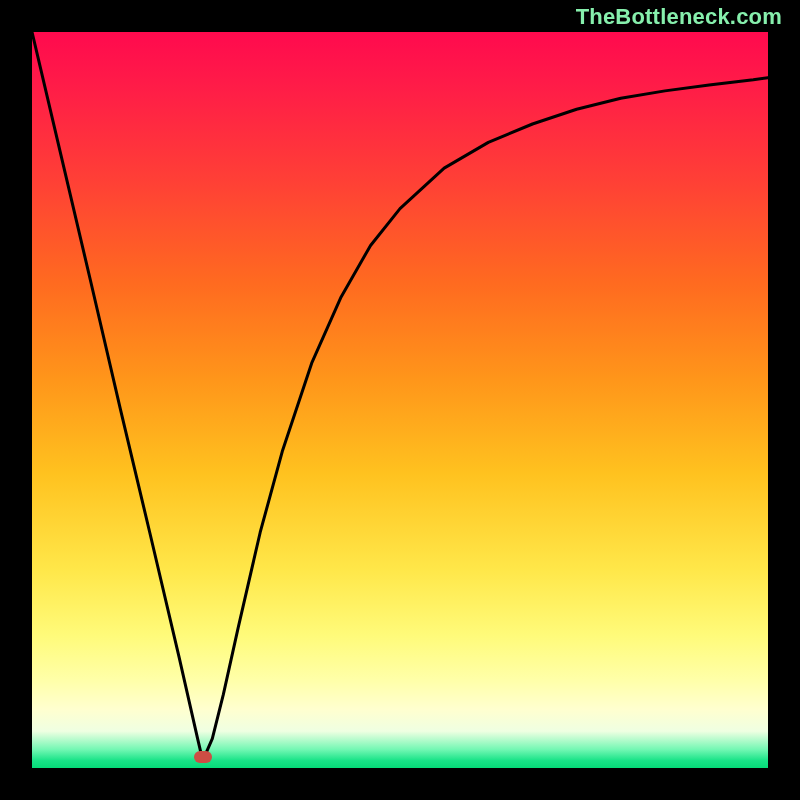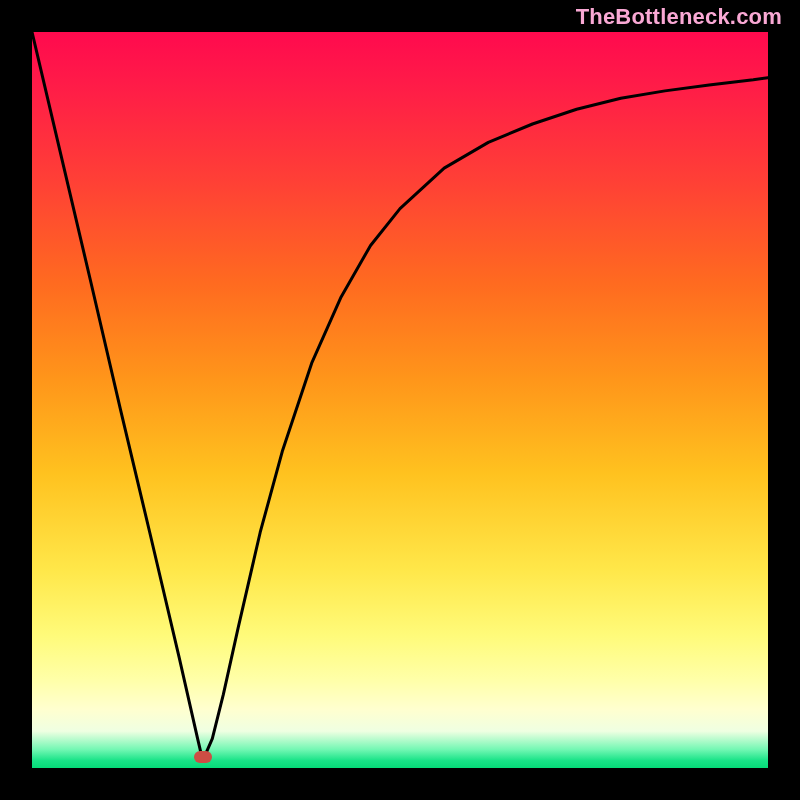--- a/index.html
+++ b/index.html
@@ -46,21 +46,21 @@
   }
   .marker {
     position: absolute;
     background: #cc4e44;
     border-radius: 50% / 50%;
   }
   .watermark {
     position: absolute;
     top: 4px;
     right: 18px;
-    color: #f9a8d4;
+    color: #86efac;
     font-size: 22px;
     font-weight: 600;
     letter-spacing: 0.2px;
   }
 </style>
 </head>
 <body>
 
 <div class="watermark">TheBottleneck.com</div>
 

